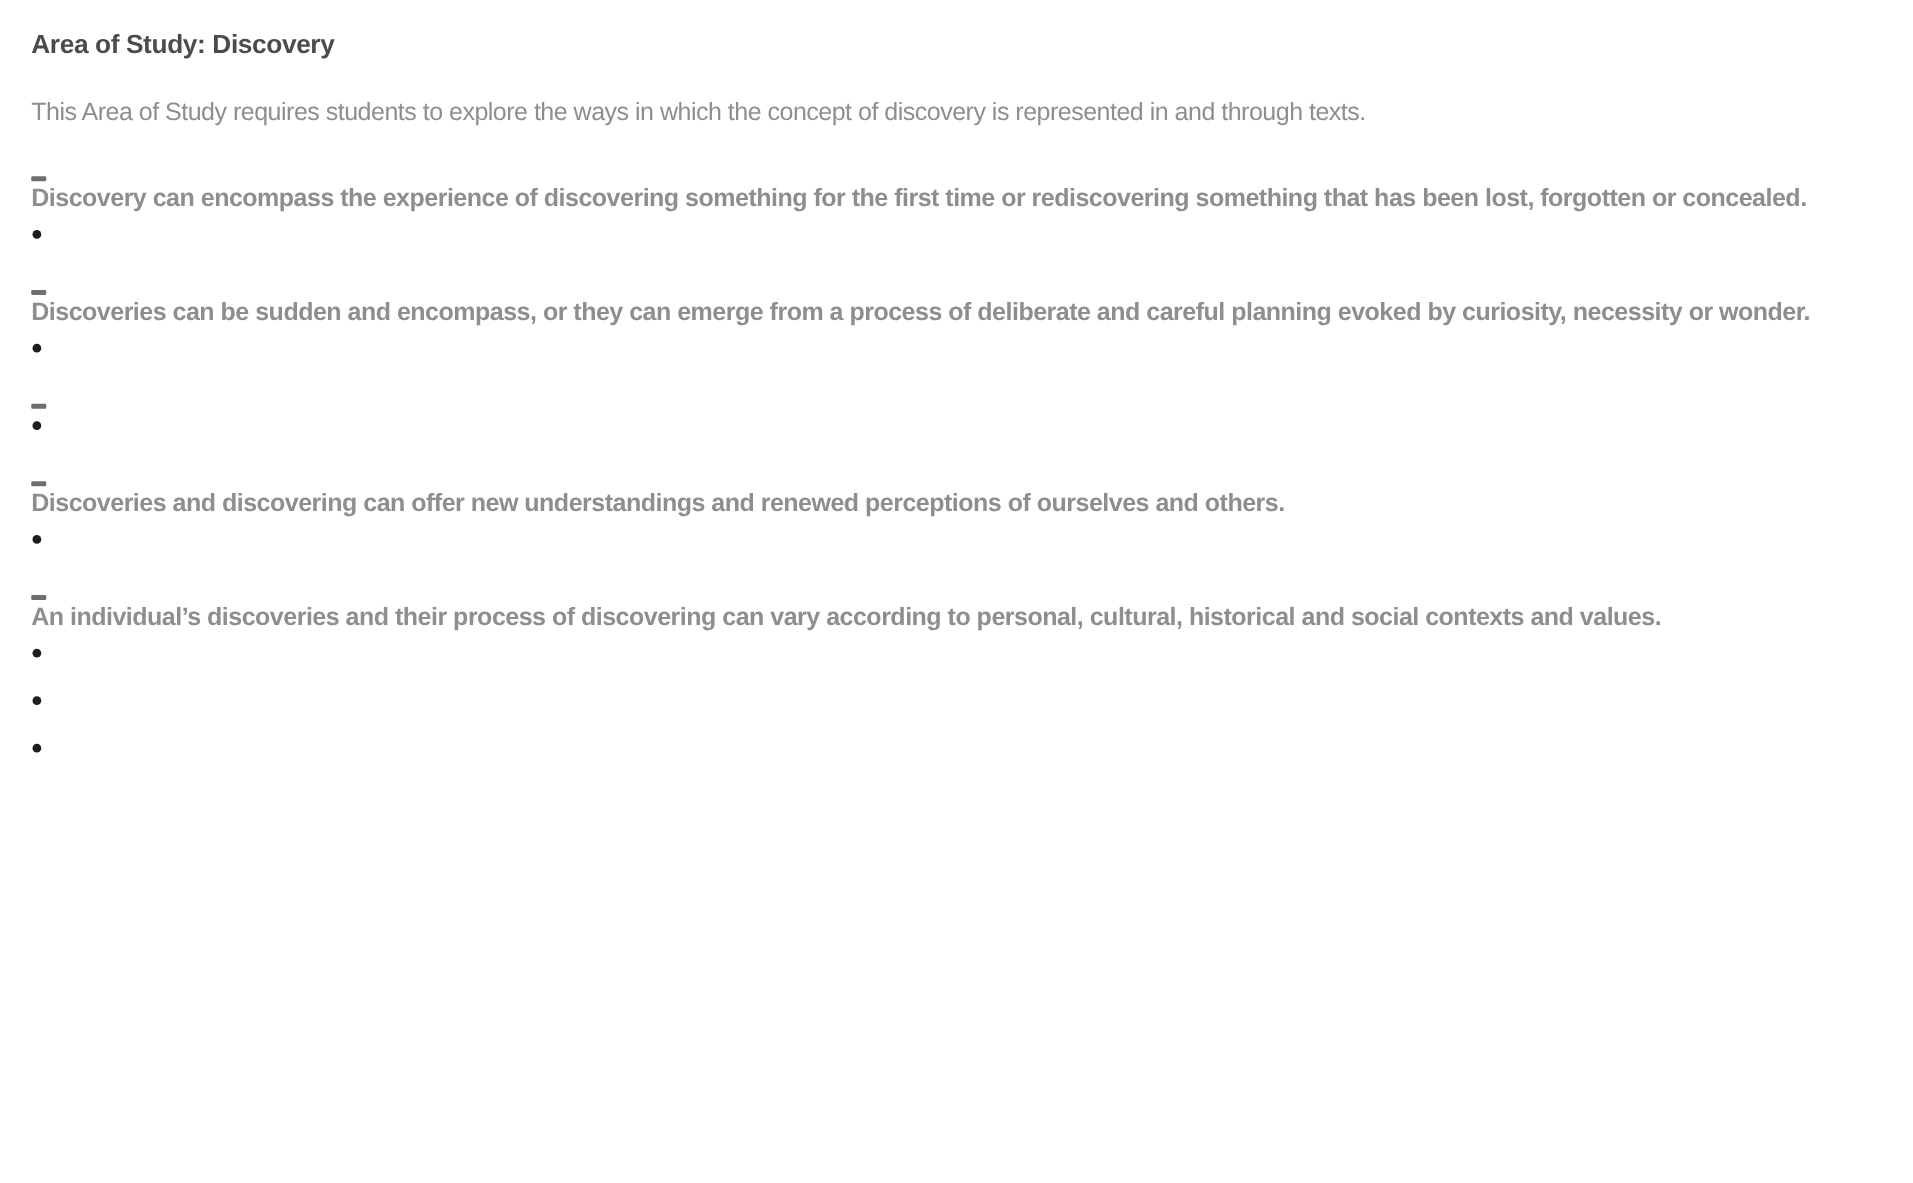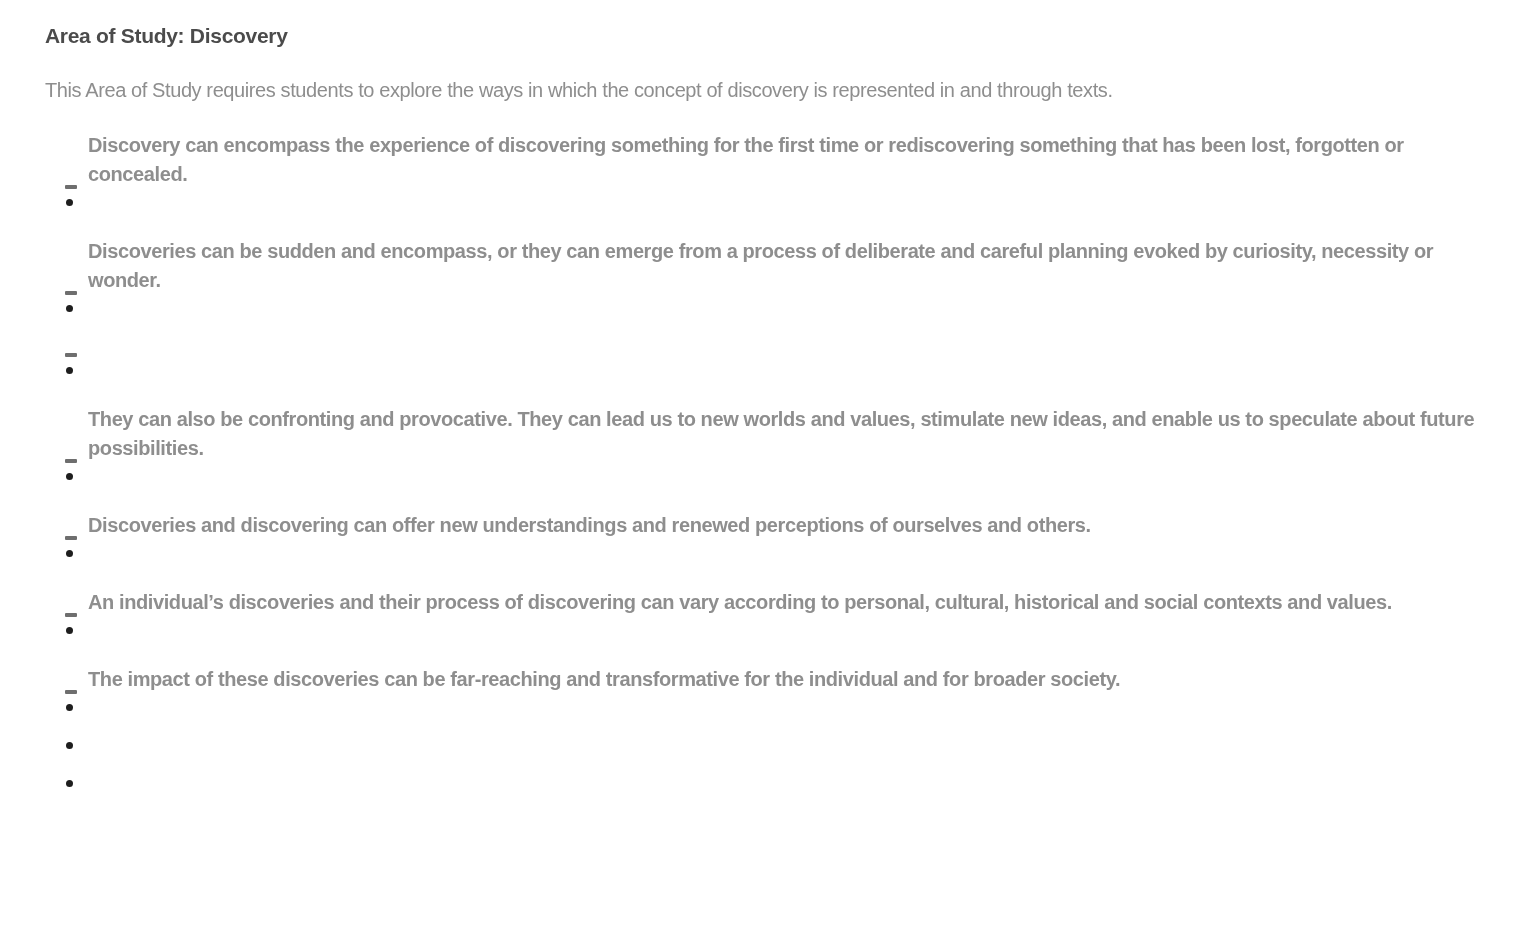--- a/index.html
+++ b/index.html
@@ -2,21 +2,21 @@
 <html style="--background: #ffffff; --title-text: #4b4b4b; --body-text: #8e8e8e; --dash-marker: #6e6e6e; --bullet-dot: #1e1e1e;"><head>
 <meta charset="utf-8">
 <style>
   :root {
     --background: #ffffff;
     --title-text: #4b4b4b;
     --body-text: #8e8e8e;
     --dash-marker: #6e6e6e;
     --bullet-dot: #1e1e1e;
   }
-  * { box-sizing: border-box; margin-left: 20px; }
+  * { box-sizing: border-box; }
   html, body { margin: 0; padding: 0; }
   body {
     width: 1530px;
     height: 946px;
     background: var(--background);
     padding: 24px 26px 0 25px;
     overflow: hidden;
     font-family: "Liberation Sans", sans-serif;
     font-weight: bold;
   }
@@ -32,21 +32,22 @@
     margin: 0 0 29px 0;
     font-size: 20px;
     line-height: 24px;
     letter-spacing: -0.4px;
     color: var(--body-text);
     font-weight: normal;
   }
   .bullet-block { margin: 0; }
   .item-row {
     display: flex;
-    align-items: flex-end;
+    align-items: flex-start;
+    flex-direction: column;
   }
   .dash {
     flex: 0 0 auto;
     width: 12px;
     height: 4px;
     border-radius: 1px;
     background: var(--dash-marker);
     margin: 10px 11px 0 0;
   }
   .item-text {
@@ -101,29 +102,20 @@
 
   <section class="bullet-block">
     <div class="item-row">
       <span class="dash"></span>
     </div>
     <div class="empty-bullet-row">
       <span class="dot"></span>
     </div>
   </section>
 
-  <section class="bullet-block">
-    <div class="item-row">
-      <span class="dash"></span>
-      <p class="item-text">They can also be confronting and provocative. They can lead us to new worlds and values, stimulate new ideas, and enable us to speculate about future possibilities.</p>
-    </div>
-    <div class="empty-bullet-row">
-      <span class="dot"></span>
-    </div>
-  </section>
 
   <section class="bullet-block">
     <div class="item-row">
       <span class="dash"></span>
       <p class="item-text">Discoveries and discovering can offer new understandings and renewed perceptions of ourselves and others.</p>
     </div>
     <div class="empty-bullet-row">
       <span class="dot"></span>
     </div>
   </section>
@@ -131,29 +123,20 @@
   <section class="bullet-block">
     <div class="item-row">
       <span class="dash"></span>
       <p class="item-text">An individual’s discoveries and their process of discovering can vary according to personal, cultural, historical and social contexts and values.</p>
     </div>
     <div class="empty-bullet-row">
       <span class="dot"></span>
     </div>
   </section>
 
-  <section class="bullet-block">
-    <div class="item-row">
-      <span class="dash"></span>
-      <p class="item-text">The impact of these discoveries can be far-reaching and transformative for the individual and for broader society.</p>
-    </div>
-    <div class="empty-bullet-row">
-      <span class="dot"></span>
-    </div>
-  </section>
 
   <section class="bullet-block">
     <div class="empty-bullet-row">
       <span class="dot"></span>
     </div>
   </section>
 
   <section class="bullet-block">
     <div class="empty-bullet-row">
       <span class="dot"></span>

